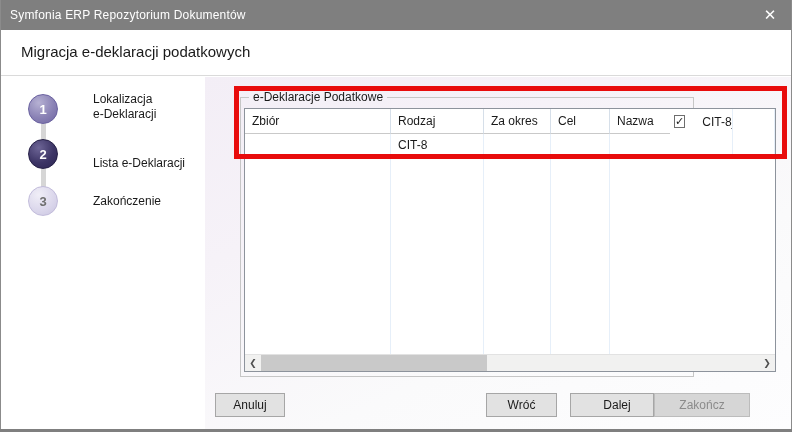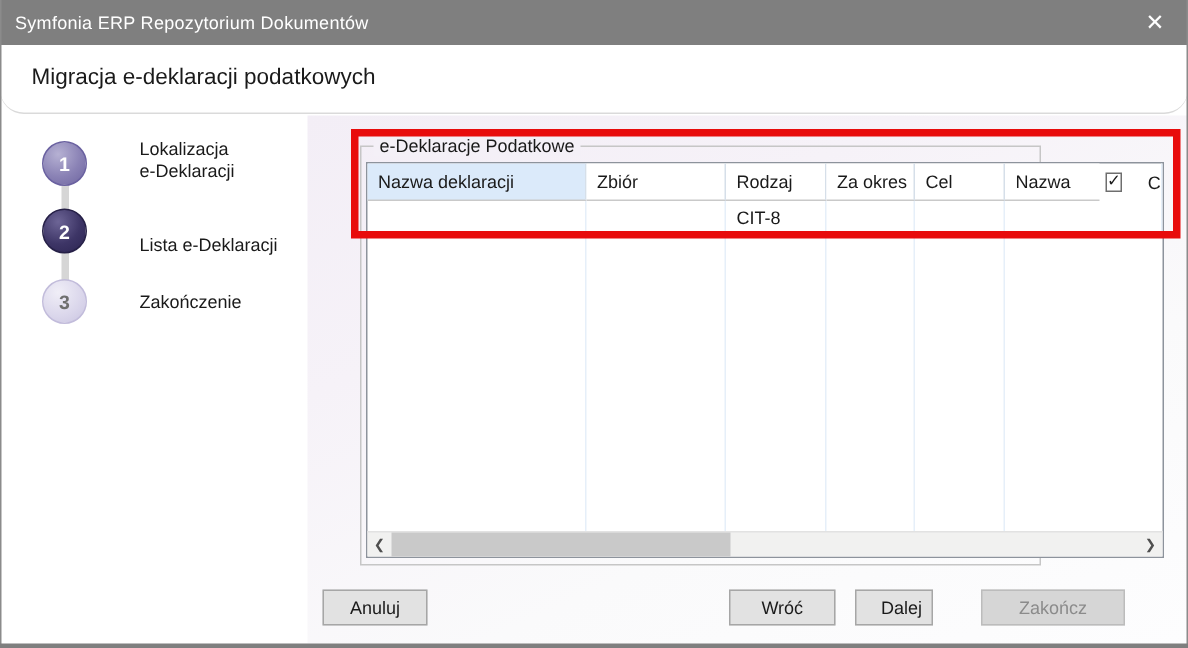--- a/index.html
+++ b/index.html
@@ -24,21 +24,20 @@
   .close-btn {
     position:absolute; right:0; top:0; width:44px; height:30px;
     display:flex; align-items:center; justify-content:center;
     color:#ffffff; font-size:15px; cursor:pointer;
   }
 
   
   .header {
     position:absolute; left:0; top:30px; width:792px; height:46px; background:#ffffff;
     border-bottom:1px solid #dadada;
-    border-radius:16px;
   }
   .header-title {
     position:absolute; left:21px; top:13px; font-size:15px; color:#1a1a1a;
   }
 
   
   .main-panel {
     position:absolute; left:205px; top:77px; width:587px; height:352px;
     background:linear-gradient(155deg,#f3eef6 0%,#f6f2f8 30%,#fafafb 65%,#fdfdfe 100%);
   }
@@ -124,21 +123,21 @@
 
   
   .btn {
     position:absolute; top:393px; height:24px; font-size:12px; color:#1a1a1a;
     background:#e2e2e2; border:1px solid #a6a6a6; display:flex;
     align-items:center; justify-content:center; cursor:pointer; z-index:5;
     font-family:"Liberation Sans","DejaVu Sans",sans-serif;
   }
   .btn-cancel { left:215px; width:70px; }
   .btn-back   { left:486px; width:71px; }
-  .btn-next   { left:570px; width:52px;padding-left:10px; }
+  .btn-next   { left:570px; width:84px;padding-left:10px; }
   .btn-finish { left:654px; width:96px; background:#d6d6d6; border-color:#bcbcbc; color:#8b8b8b; cursor:default; }
 </style>
 </head>
 <body>
 
 <div class="window">
 
   <div class="titlebar">
     <span class="titlebar-text">Symfonia ERP Repozytorium Dokumentów</span>
   </div>
@@ -168,21 +167,20 @@
   <div class="step-label label-1">Lokalizacja
 e-Deklaracji</div>
   <div class="step-label label-2">Lista e-Deklaracji</div>
   <div class="step-label label-3">Zakończenie</div>
 
   <div class="groupbox">
     <div class="groupbox-legend">e-Deklaracje Podatkowe</div>
 
     <div class="table">
 
-      <div class="th first">Nazwa deklaracji</div>
       <div class="th">Zbiór</div>
       <div class="th">Rodzaj</div>
       <div class="th">Za okres</div>
       <div class="th">Cel</div>
       <div class="th last">Nazwa</div>
 
       <div class="td">
         <span class="checkbox">
           <span>✓</span>
         </span>

